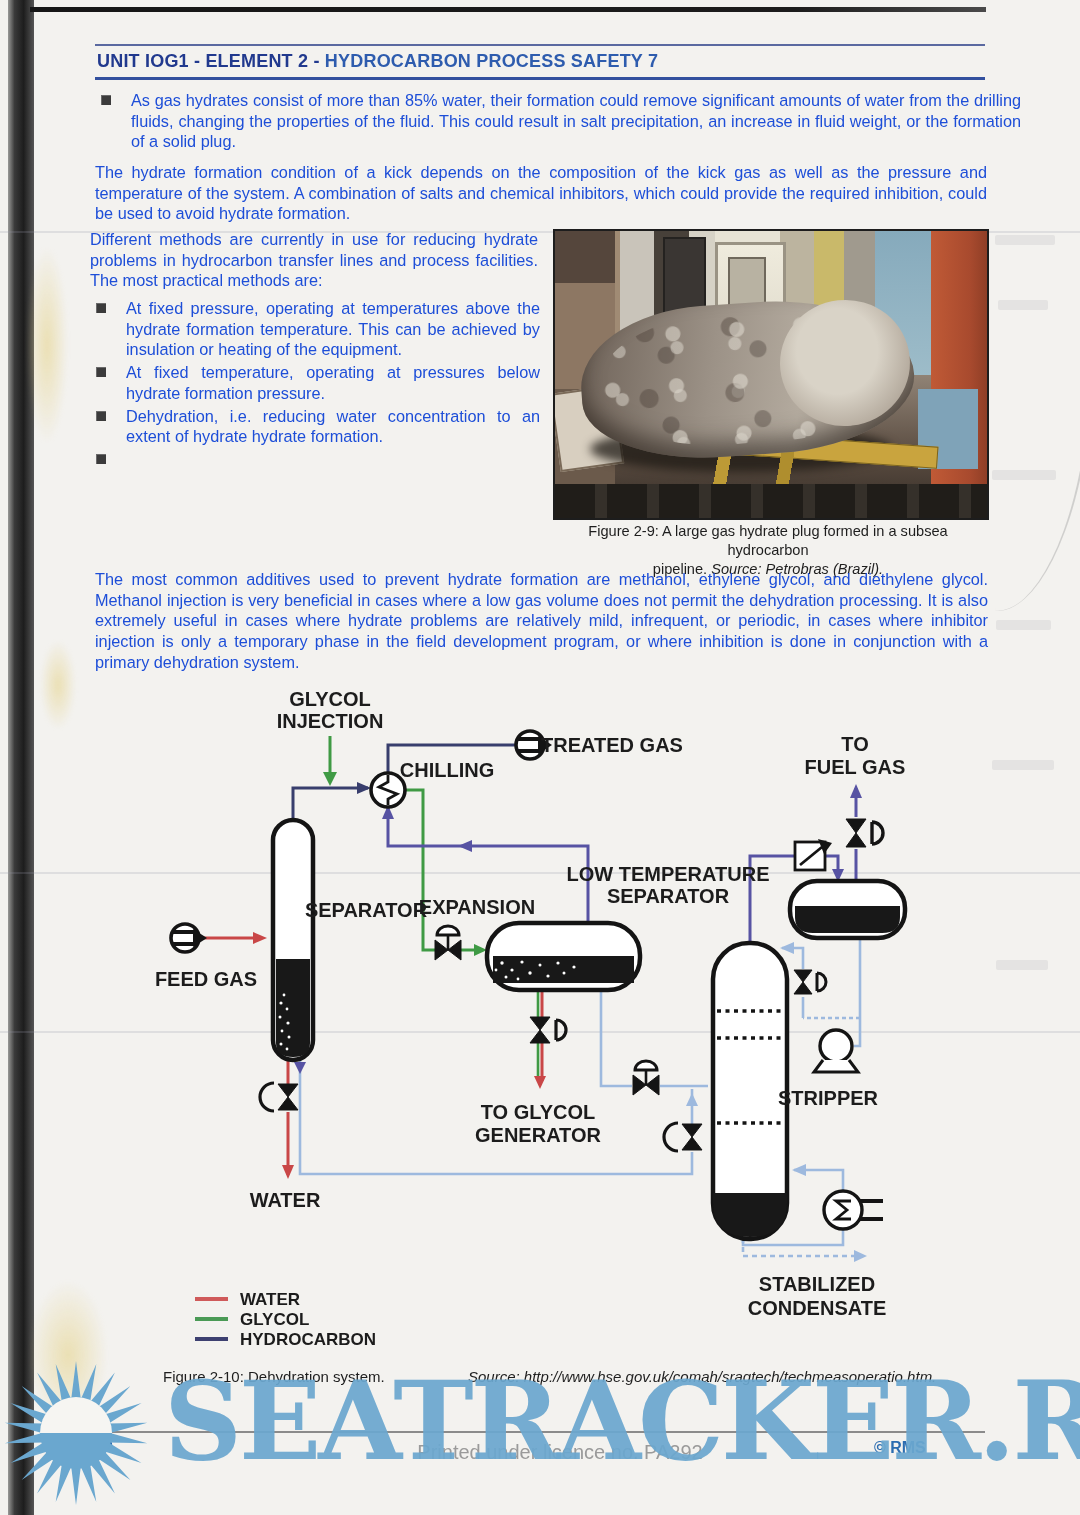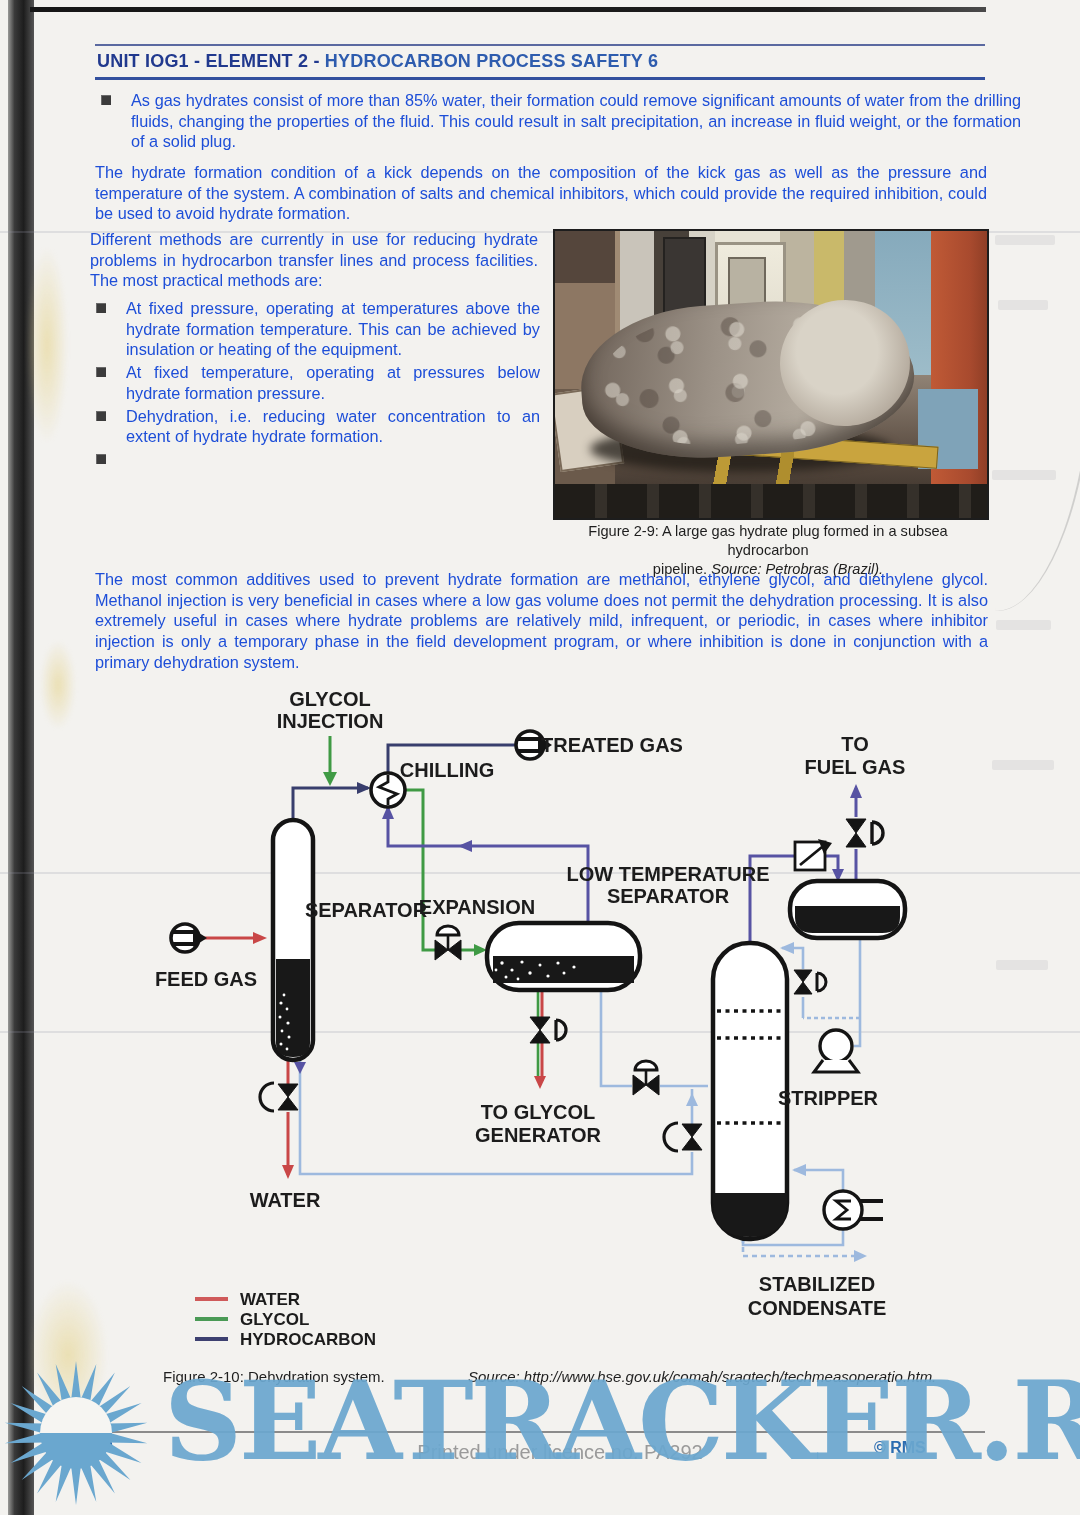--- a/index.html
+++ b/index.html
@@ -62,21 +62,21 @@
   <div class="abs curl"></div>
   <div class="abs ghost" style="left:995px;top:235px;width:60px;height:10px;"></div>
   <div class="abs ghost" style="left:998px;top:300px;width:50px;height:10px;"></div>
   <div class="abs ghost" style="left:992px;top:470px;width:64px;height:10px;"></div>
   <div class="abs ghost" style="left:996px;top:620px;width:55px;height:10px;"></div>
   <div class="abs ghost" style="left:992px;top:760px;width:62px;height:10px;"></div>
   <div class="abs ghost" style="left:996px;top:960px;width:52px;height:10px;"></div>
 
   <div class="abs rule-thin" style="left:95px;top:44px;width:890px;"></div>
   <div class="abs title" style="left:97px;top:51px;">
-    <span class="t1">UNIT IOG1 - ELEMENT 2 - </span><span class="t2">HYDROCARBON PROCESS SAFETY 6</span>
+    <span class="t1">UNIT IOG1 - ELEMENT 2 - </span><span class="t2">HYDROCARBON PROCESS SAFETY 7</span>
   </div>
   <div class="abs rule-title" style="left:95px;top:77px;width:890px;"></div>
 
   <div class="abs para bullet-row" style="left:95px;top:90px;width:890px;">
     <span class="bullet-sq"></span>
     <span>As gas hydrates consist of more than 85% water, their formation could remove significant amounts of water from the drilling fluids, changing the properties of the fluid.  This could result in salt precipitation, an increase in fluid weight, or the formation of a solid plug.</span>
   </div>
 
   <div class="abs para" style="left:95px;top:162px;width:892px;">The hydrate formation condition of a kick depends on the composition of the kick gas as well as the pressure and temperature of the system.  A combination of salts and chemical inhibitors, which could provide the required inhibition, could be used to avoid hydrate formation.</div>
 

